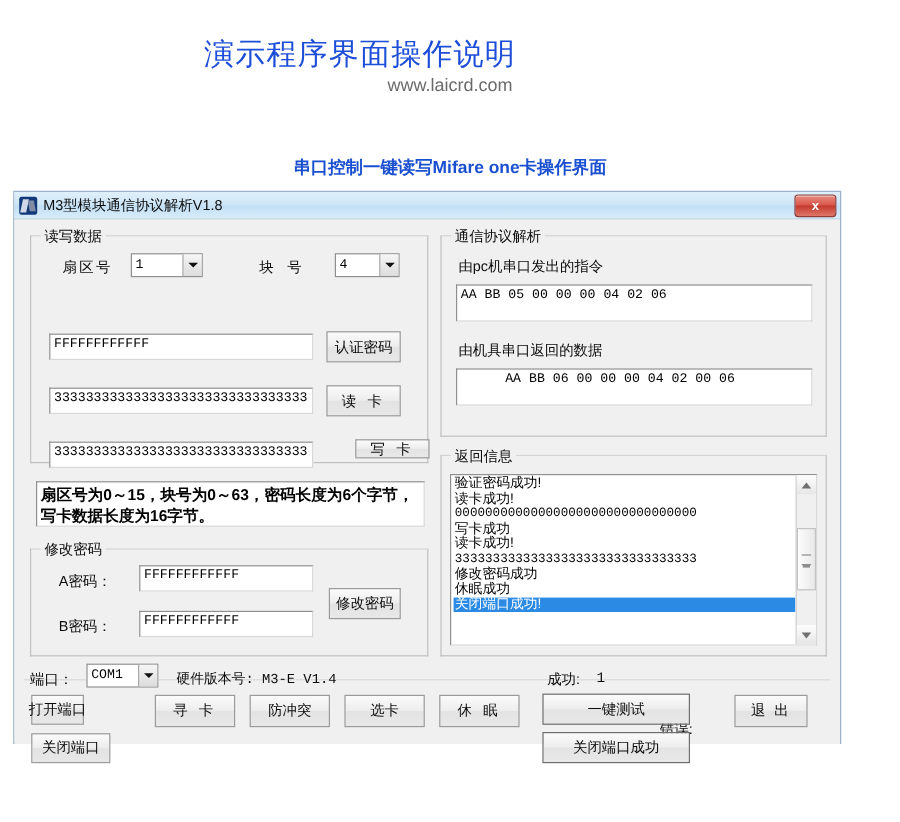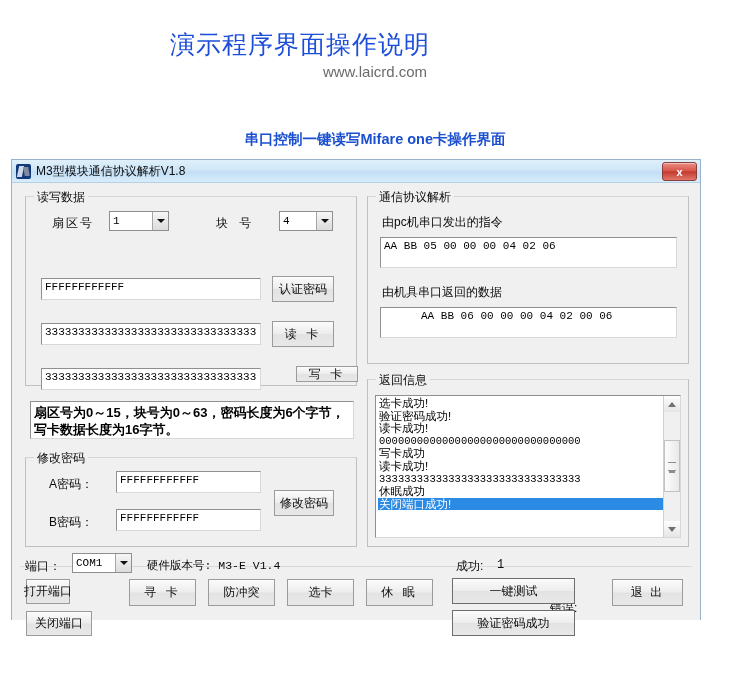--- a/index.html
+++ b/index.html
@@ -213,27 +213,27 @@
 
     <span class="lbl" style="left:370px;top:101px;">由机具串口返回的数据</span>
     <div class="txt" style="left:368px;top:124px;width:297px;height:31px;padding-left:40px;">AA BB 06 00 00 00 04 02 00 06</div>
 
     <div class="group" style="left:355px;top:196px;width:322px;height:168px;">
       <span class="legend">返回信息</span>
     </div>
 
     <div id="log-box" style="left:363px;top:212px;width:306px;height:143px;">
       <div id="log-list">
-          <div class="log-line">选卡成功!</div>
           <div class="log-line">验证密码成功!</div>
           <div class="log-line">读卡成功!</div>
           <div class="log-line hex">00000000000000000000000000000000</div>
           <div class="log-line">写卡成功</div>
           <div class="log-line">读卡成功!</div>
           <div class="log-line hex">33333333333333333333333333333333</div>
+          <div class="log-line">修改密码成功</div>
           <div class="log-line">休眠成功</div>
           <div class="log-line sel">关闭端口成功!</div>
         </div>
       <div id="log-scroll">
         <div class="sb-btn sb-up">
             <i></i>
           </div>
         <div id="sb-thumb"></div>
         <div class="sb-btn sb-down">
             <i></i>
@@ -260,18 +260,18 @@
 
     <div class="btn" style="left:14px;top:396px;width:44px;height:25px;">打开端口</div>
     <div class="btn" style="left:14px;top:428px;width:66px;height:25px;">关闭端口</div>
 
     <div class="btn" style="left:117px;top:396px;width:67px;height:27px;letter-spacing:3px;">寻 卡</div>
     <div class="btn" style="left:196px;top:396px;width:67px;height:27px;">防冲突</div>
     <div class="btn" style="left:275px;top:396px;width:67px;height:27px;">选卡</div>
     <div class="btn" style="left:354px;top:396px;width:67px;height:27px;letter-spacing:3px;">休 眠</div>
 
     <div class="btn strong" style="left:440px;top:395px;width:123px;height:26px;">一键测试</div>
-    <div class="btn strong" style="left:440px;top:427px;width:123px;height:26px;">验证密码成功</div>
-
-    <div class="btn" style="left:600px;top:396px;width:71px;height:27px;letter-spacing:2px;">退 出</div>
+    <div class="btn strong" style="left:440px;top:427px;width:123px;height:26px;">关闭端口成功</div>
+
+    <div class="btn" style="left:600px;top:396px;width:61px;height:27px;letter-spacing:2px;">退 出</div>
 
   </div>
 </div>
 
 </body></html>

